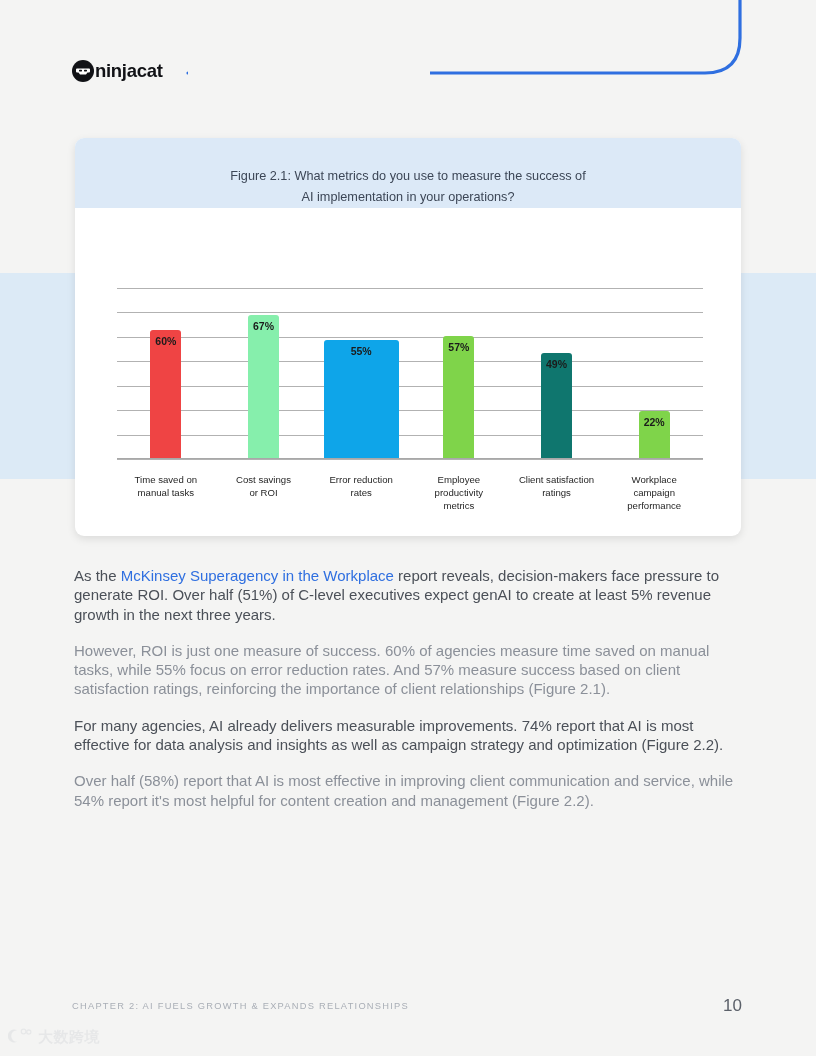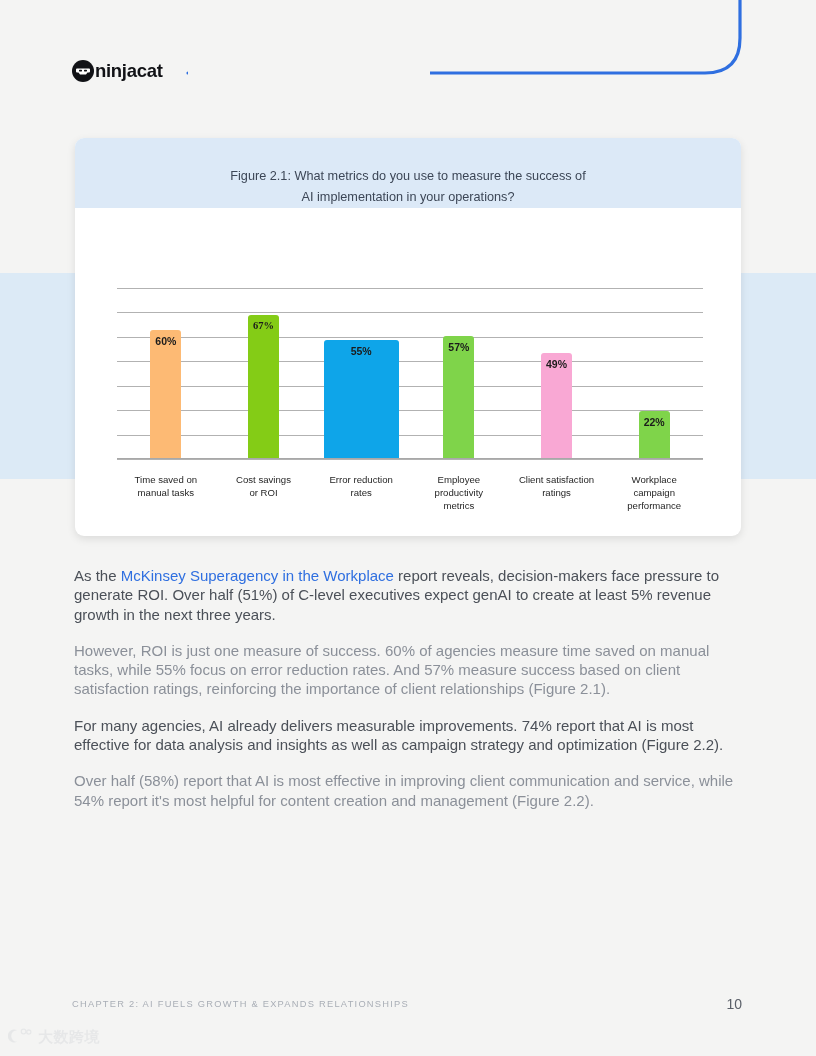--- a/index.html
+++ b/index.html
@@ -202,21 +202,21 @@
     align-items: center;
     justify-content: space-between;
   }
   .footer-text {
     font-size: 9.3px;
     letter-spacing: 1.25px;
     color: #a9aeb6;
     text-transform: uppercase;
   }
   .page-num {
-    font-size: 14px;
+    font-size: 17px;
     color: #5b6069;
   }
 
   
   .watermark {
     position: absolute;
     left: 8px;
     top: 1026px;
     display: flex;
     align-items: center;
@@ -274,41 +274,41 @@
           <div class="gridline" style="top: 14.2857%;"></div>
           <div class="gridline" style="top: 28.5714%;"></div>
           <div class="gridline" style="top: 42.8571%;"></div>
           <div class="gridline" style="top: 57.1429%;"></div>
           <div class="gridline" style="top: 71.4286%;"></div>
           <div class="gridline" style="top: 85.7143%;"></div>
           <div class="gridline" style="top: 100%;"></div>
         </div>
       <div class="bars" id="bars">
           <div class="bar-slot">
-            <div class="bar" style="height: 75%; background: #fdba74;">
+            <div class="bar" style="height: 75%; background: #ef4444;">
               <span class="bar-label">60%</span>
             </div>
           </div>
           <div class="bar-slot">
-            <div class="bar" style="height: 83.75%; background: #84cc16; font-family: Liberation Serif, serif;">
+            <div class="bar" style="height: 83.75%; background: #86efac;">
               <span class="bar-label">67%</span>
             </div>
           </div>
           <div class="bar-slot">
             <div class="bar" style="height: 68.75%; background: #0ea5e9; padding-left: 44px;">
               <span class="bar-label">55%</span>
             </div>
           </div>
           <div class="bar-slot">
             <div class="bar" style="height: 71.25%; background: rgb(127, 212, 74);">
               <span class="bar-label">57%</span>
             </div>
           </div>
           <div class="bar-slot">
-            <div class="bar" style="height: 61.25%; background: #f9a8d4; margin-top: 36px;">
+            <div class="bar" style="height: 61.25%; background: #0f766e; margin-top: 36px;">
               <span class="bar-label">49%</span>
             </div>
           </div>
           <div class="bar-slot">
             <div class="bar" style="height: 27.5%; background: rgb(127, 212, 74);">
               <span class="bar-label">22%</span>
             </div>
           </div>
         </div>
       <div class="axis-line"></div>

